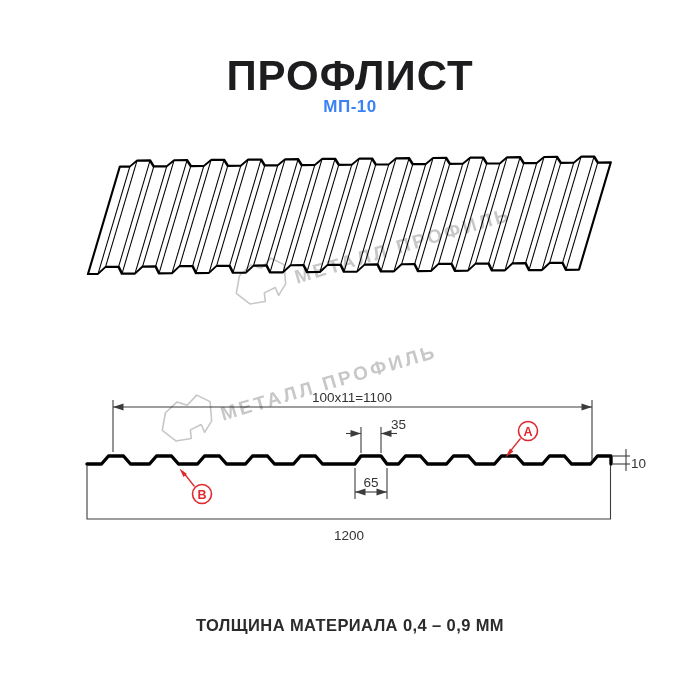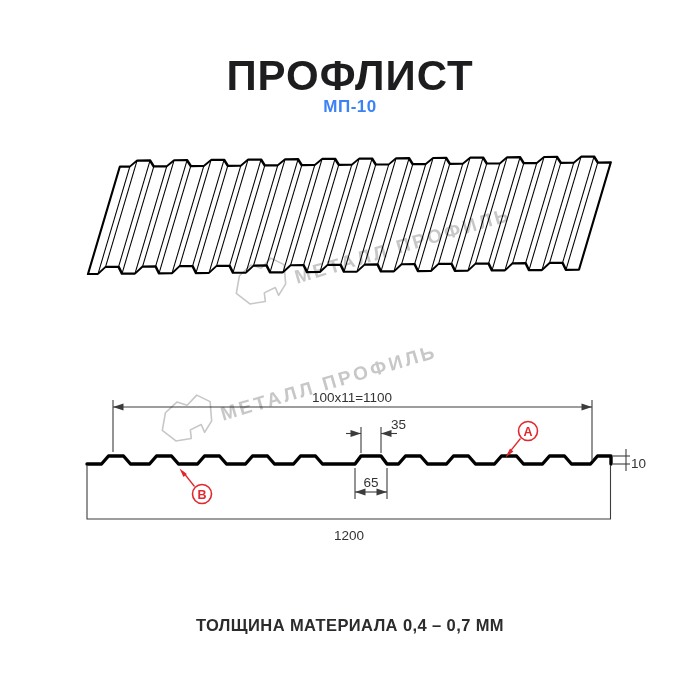--- a/index.html
+++ b/index.html
@@ -168,14 +168,14 @@
     </g>
   </svg>
 
   <svg class="wm" width="700" height="700" viewBox="0 0 700 700">
     <g transform="translate(153,406) rotate(-16.5)">
       <path d="M2,26 L10,10 L24,3 L33,9 L45,2 L56,12 L52,31 L42,40 L41,31.5 L29,33.5 L27.5,42 L12,40 Z"></path>
       <text x="63" y="34">МЕТАЛЛ ПРОФИЛЬ</text>
     </g>
   </svg>
 
-  <div class="footer-note">ТОЛЩИНА МАТЕРИАЛА 0,4 – 0,7 ММ</div>
+  <div class="footer-note">ТОЛЩИНА МАТЕРИАЛА 0,4 – 0,9 ММ</div>
 </div>
 
 </body></html>

